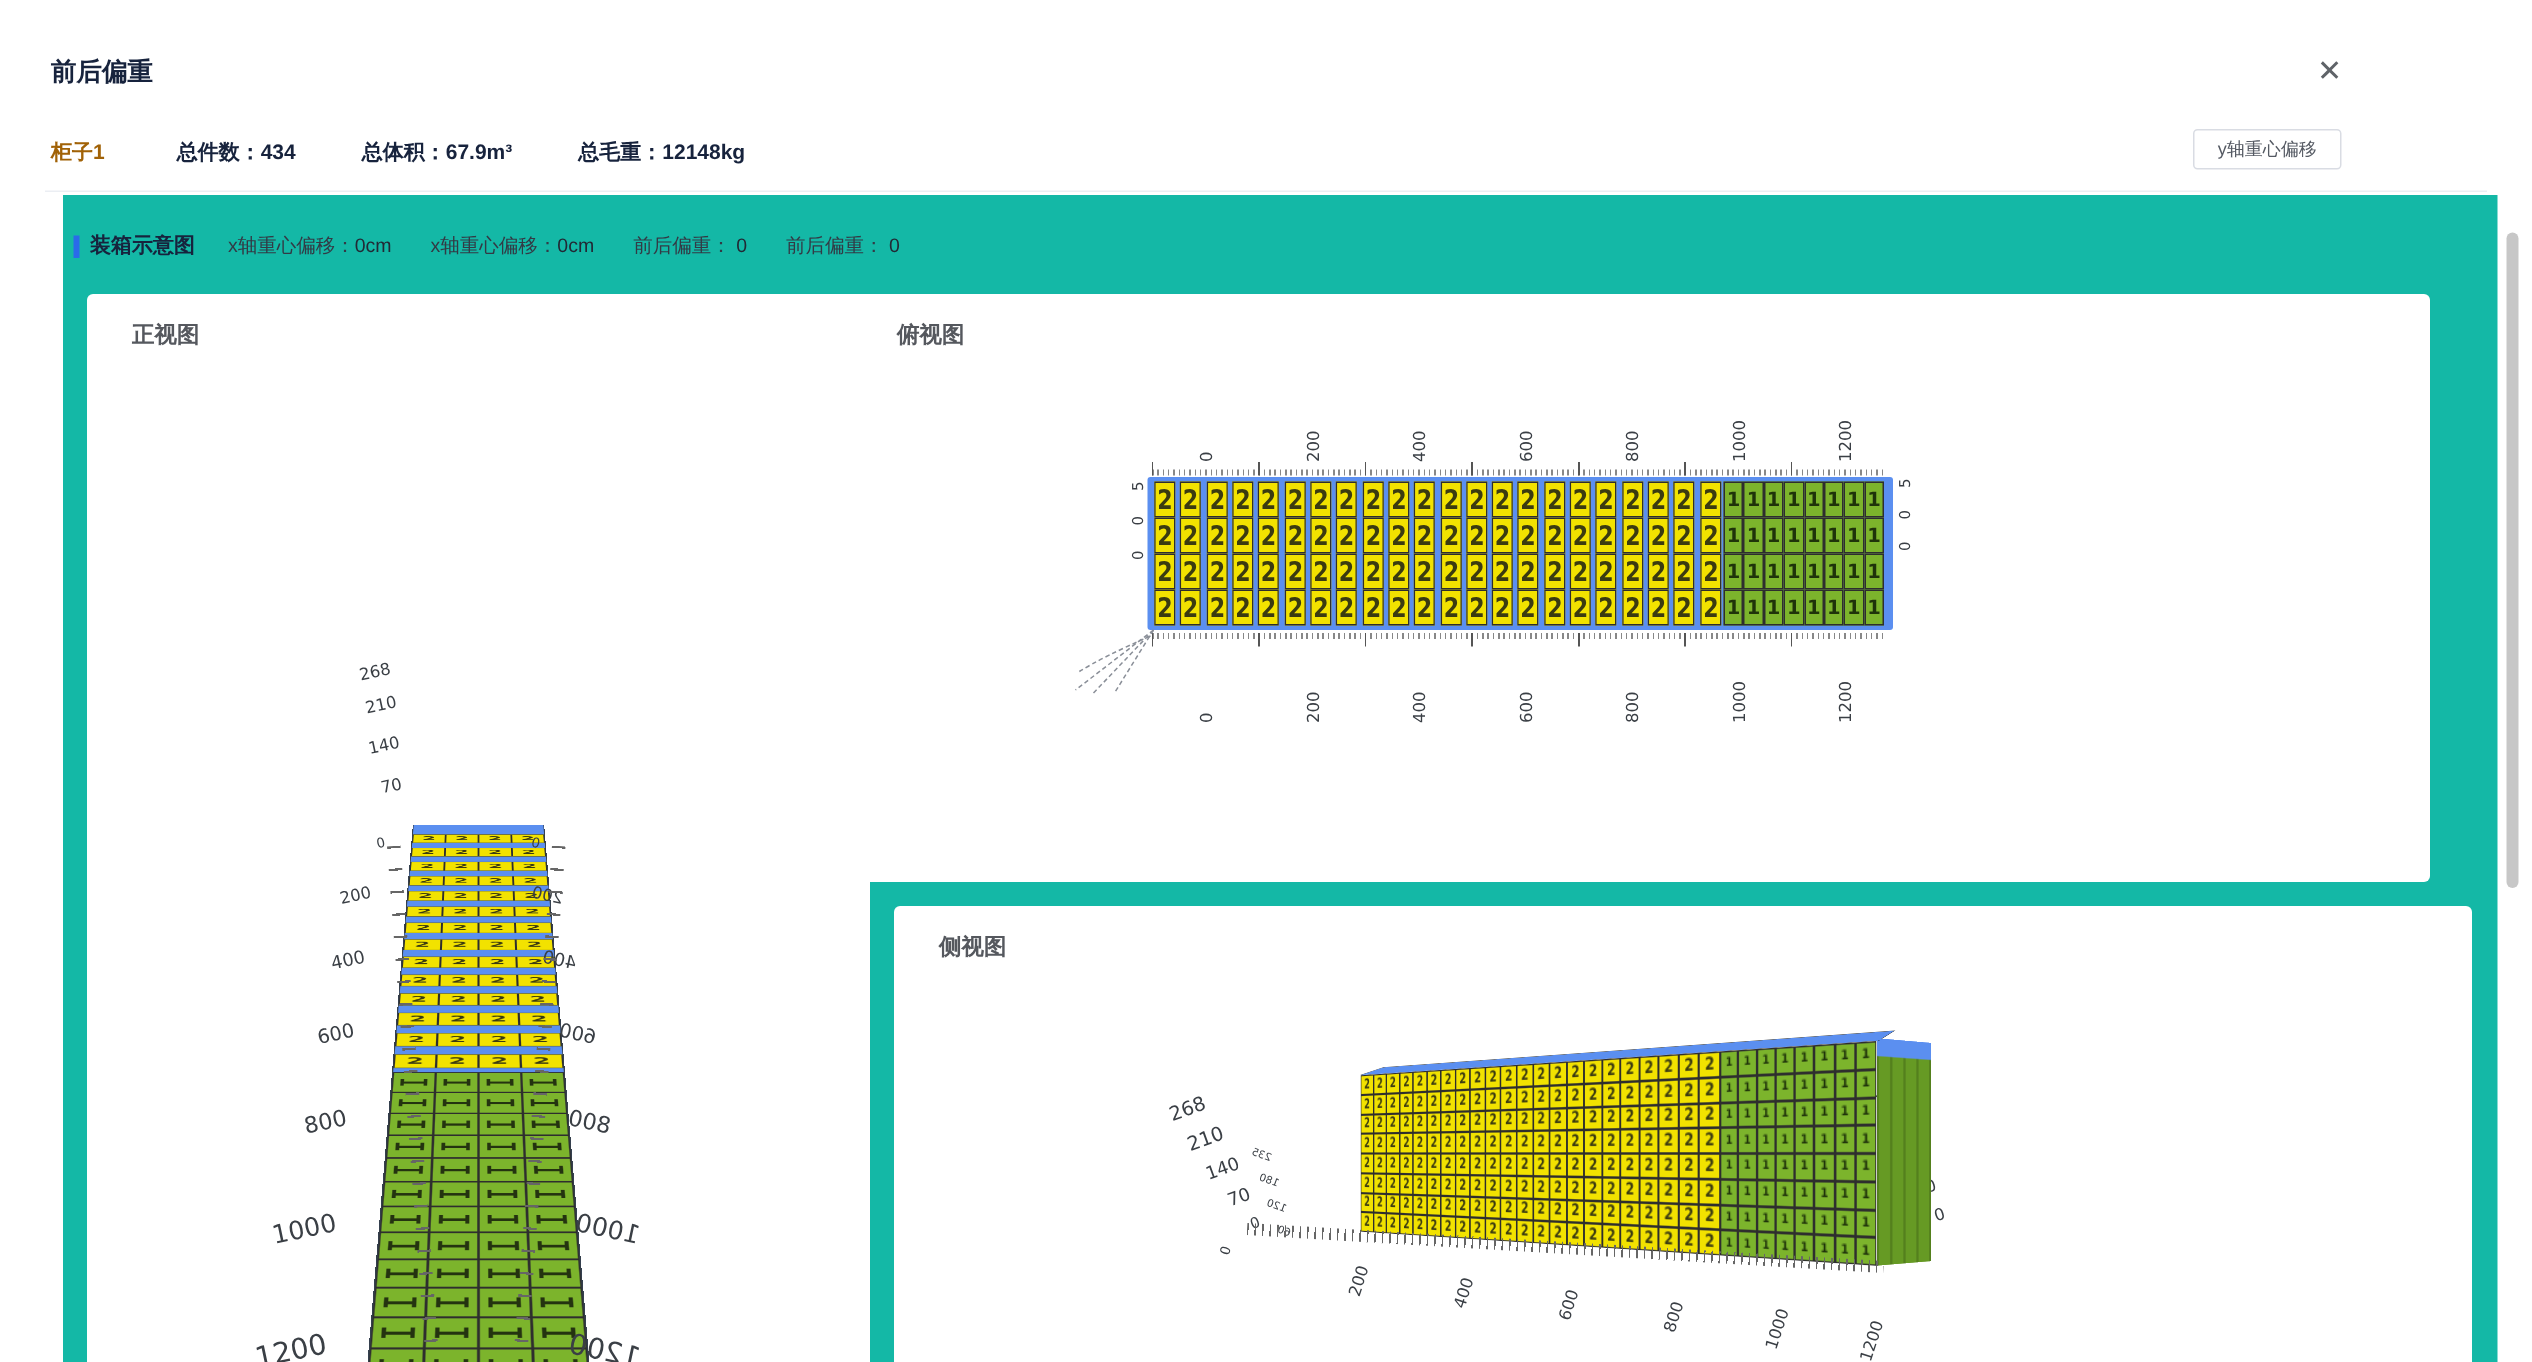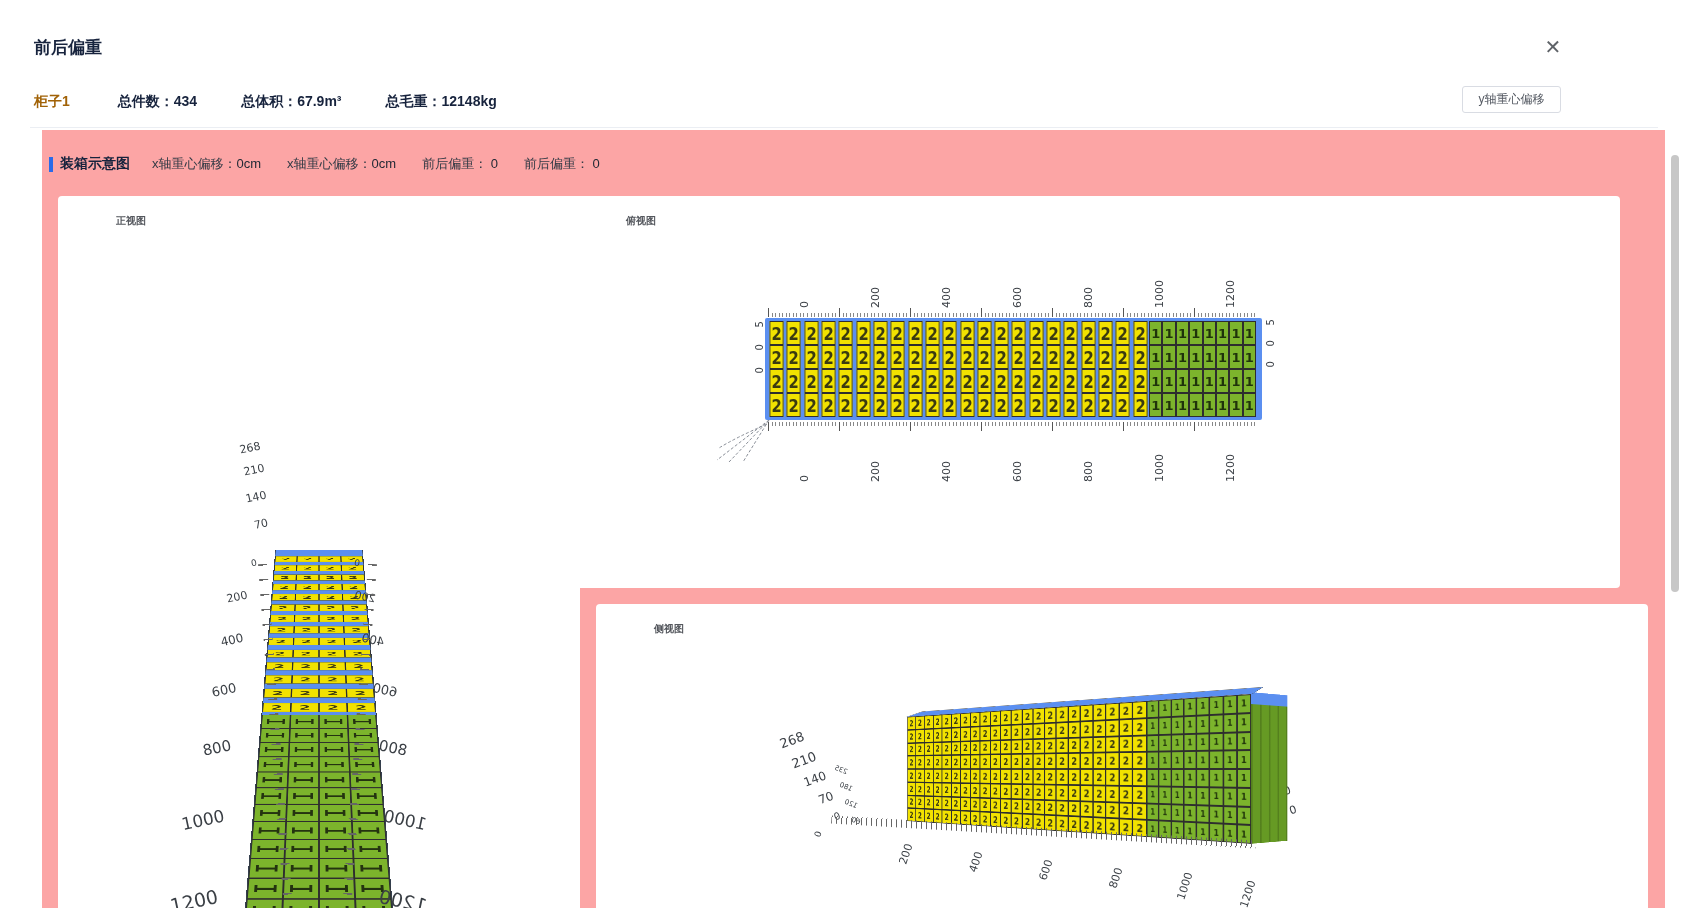--- a/index.html
+++ b/index.html
@@ -13,32 +13,32 @@
     color:#5f6368; display:flex; align-items:center; justify-content:center; cursor:pointer; }
   .sum-row { position:absolute; left:34px; top:90px; height:24px; display:flex; align-items:center; }
   .sum-cab { font-size:14px; font-weight:bold; color:#a16207; margin-right:48px; }
   .sum-item { font-size:14px; font-weight:bold; color:#17233d; margin-right:44px; white-space:nowrap; }
   .dl-btn { position:absolute; left:1462px; top:86px; width:99px; height:27px; background:#fff;
     border:1px solid #d9dce3; border-radius:3px; font-size:12px; color:#555a63;
     display:flex; align-items:center; justify-content:center; cursor:pointer; }
   .divider { position:absolute; left:30px; top:127px; width:1628px; height:1px; background:#ebeef3; }
 
   
-  .panel { position:absolute; left:42px; top:130px; width:1623px; height:778px; background:#fca5a5; }
+  .panel { position:absolute; left:42px; top:130px; width:1623px; height:778px; background:#14b8a6; }
   .infobar { position:absolute; left:7px; top:25px; display:flex; align-items:center; }
   .accent { width:4px; height:15px; background:#2a6ae9; margin-right:7px; }
   .ib-title { font-size:14px; font-weight:bold; color:#17233d; margin-right:22px; }
   .ib-item { font-size:13px; color:#333a45; margin-right:26px; white-space:nowrap; }
   .ib-item b { font-weight:normal; color:#222935; }
 
   .card { position:absolute; background:#fff; border-radius:4px; overflow:hidden; }
   .card-front { left:16px; top:66px;  width:522px;  height:760px; }
   .card-top   { left:526px; top:66px; width:1052px; height:392px; }
   .card-side  { left:554px; top:474px; width:1052px; height:340px; }
-  .card-title { position:absolute; left:30px; top:18px; font-size:10px; font-weight:bold; color:#55585e;margin-left:28px; }
+  .card-title { position:absolute; left:30px; top:18px; font-size:15px; font-weight:bold; color:#55585e; }
 
   .scrollbar-thumb { position:absolute; left:1671px; top:155px; width:8px; height:437px;
     background:#c7c7c7; border-radius:4px; }
 
   
   .alabel { position:absolute; color:#3a3f45; white-space:nowrap; transform-origin:center;
     font-family:"DejaVu Sans", sans-serif; }
   .vlabel { position:absolute; writing-mode:vertical-rl; transform:rotate(180deg);
     font-size:11px; color:#3a3f45; height:46px; line-height:13px; text-align:left;
     font-family:"DejaVu Sans", sans-serif; }

